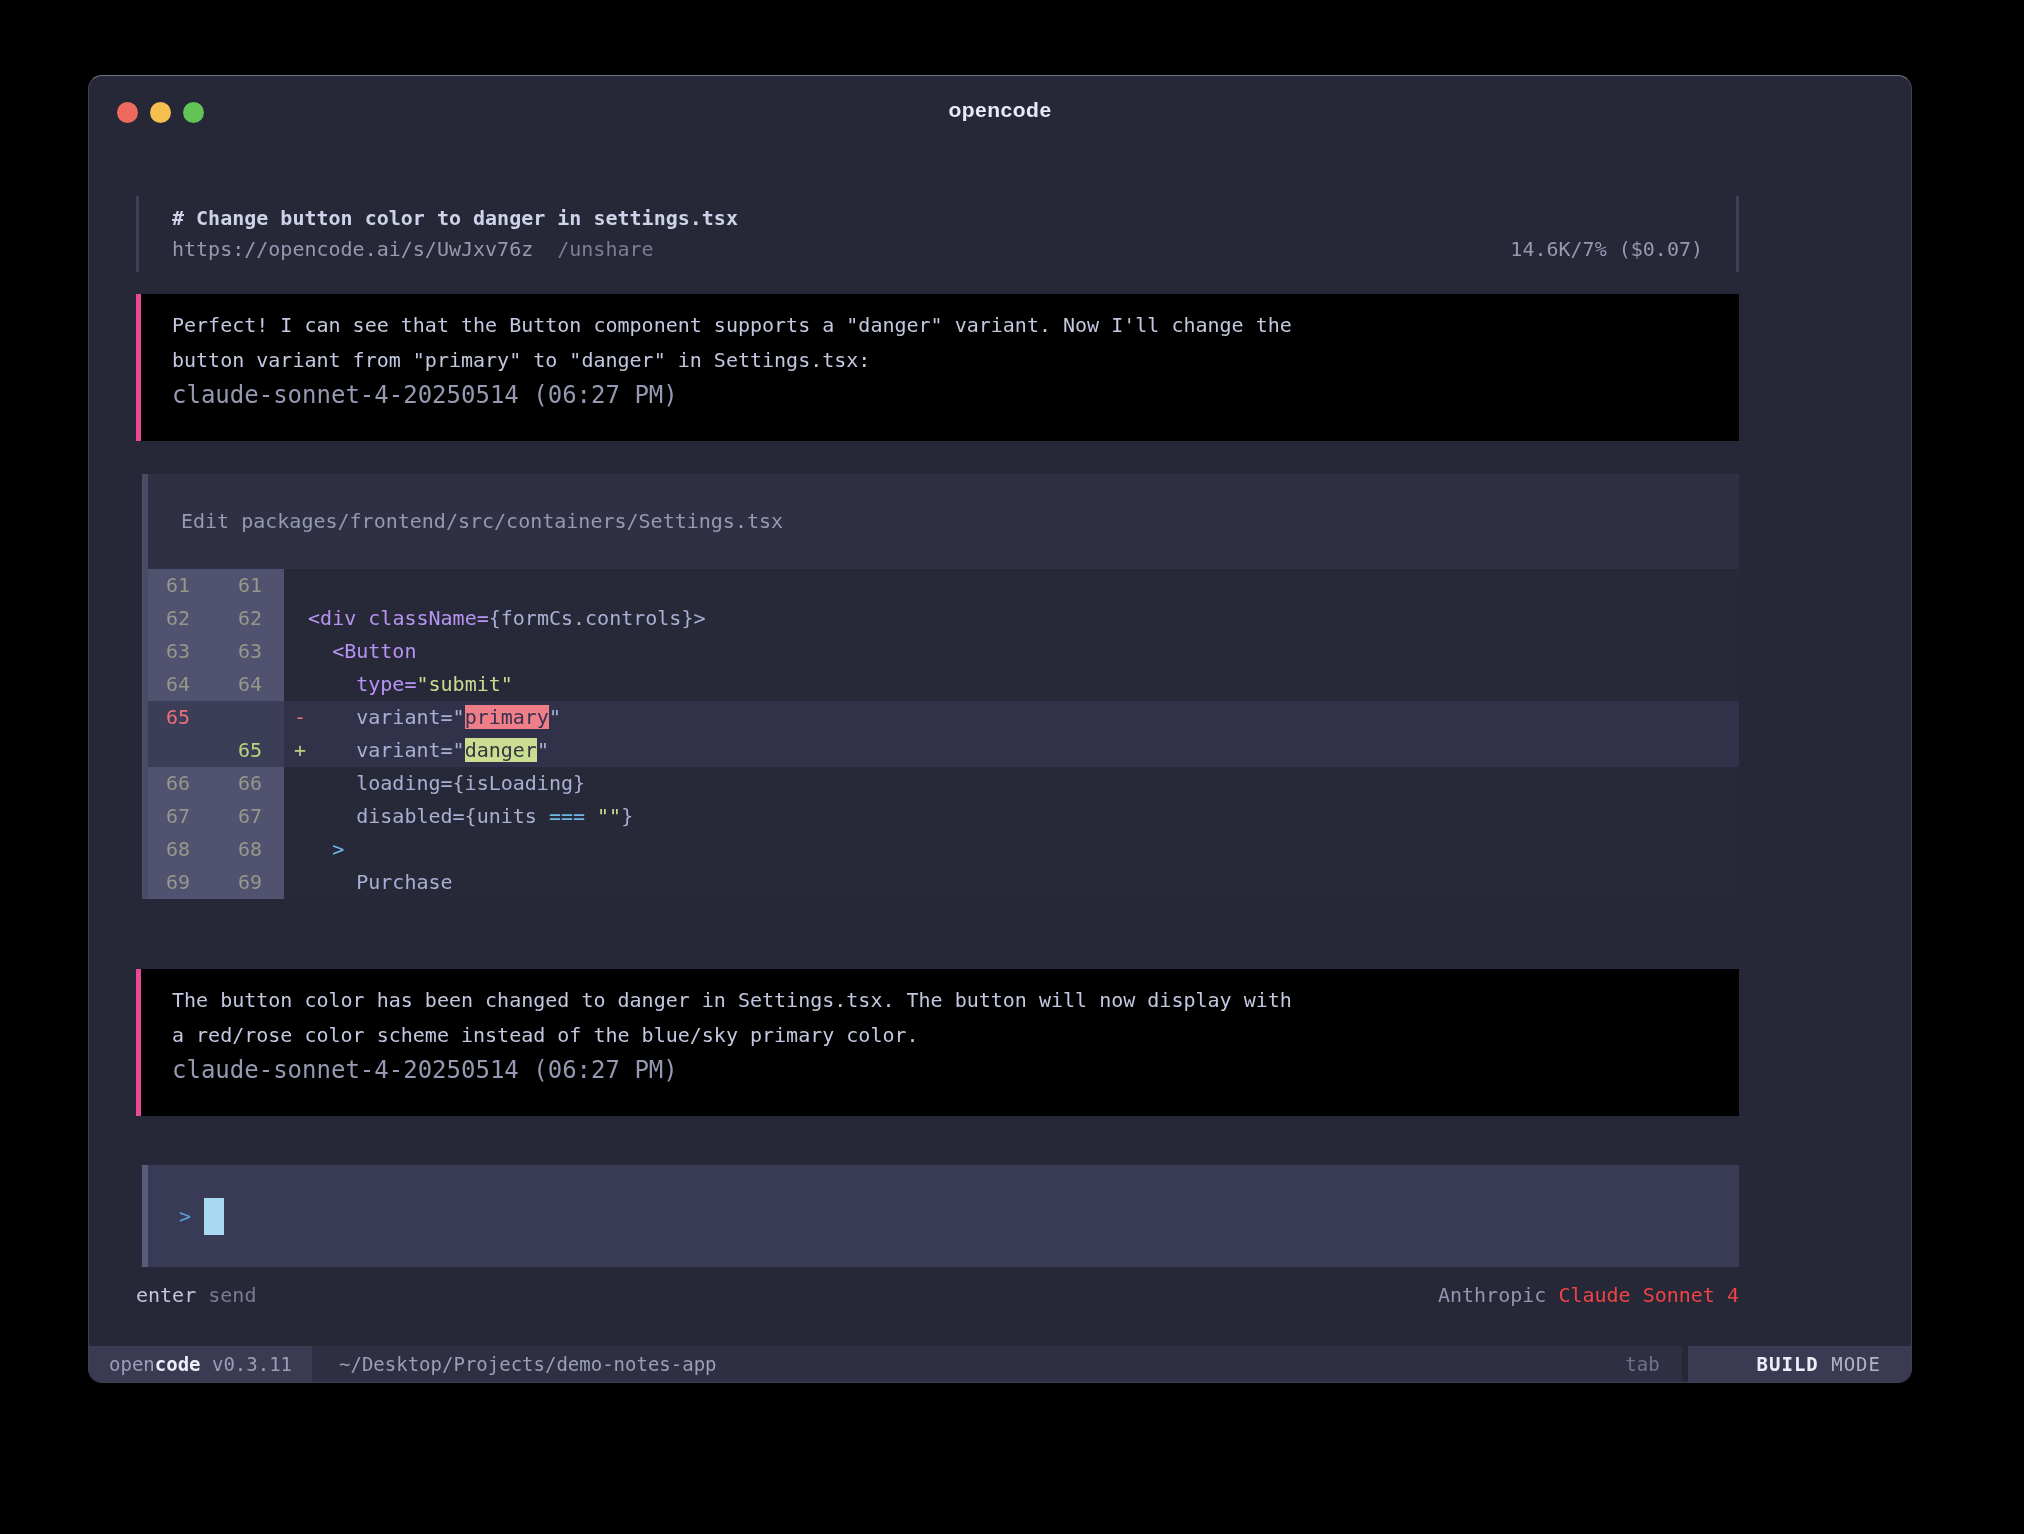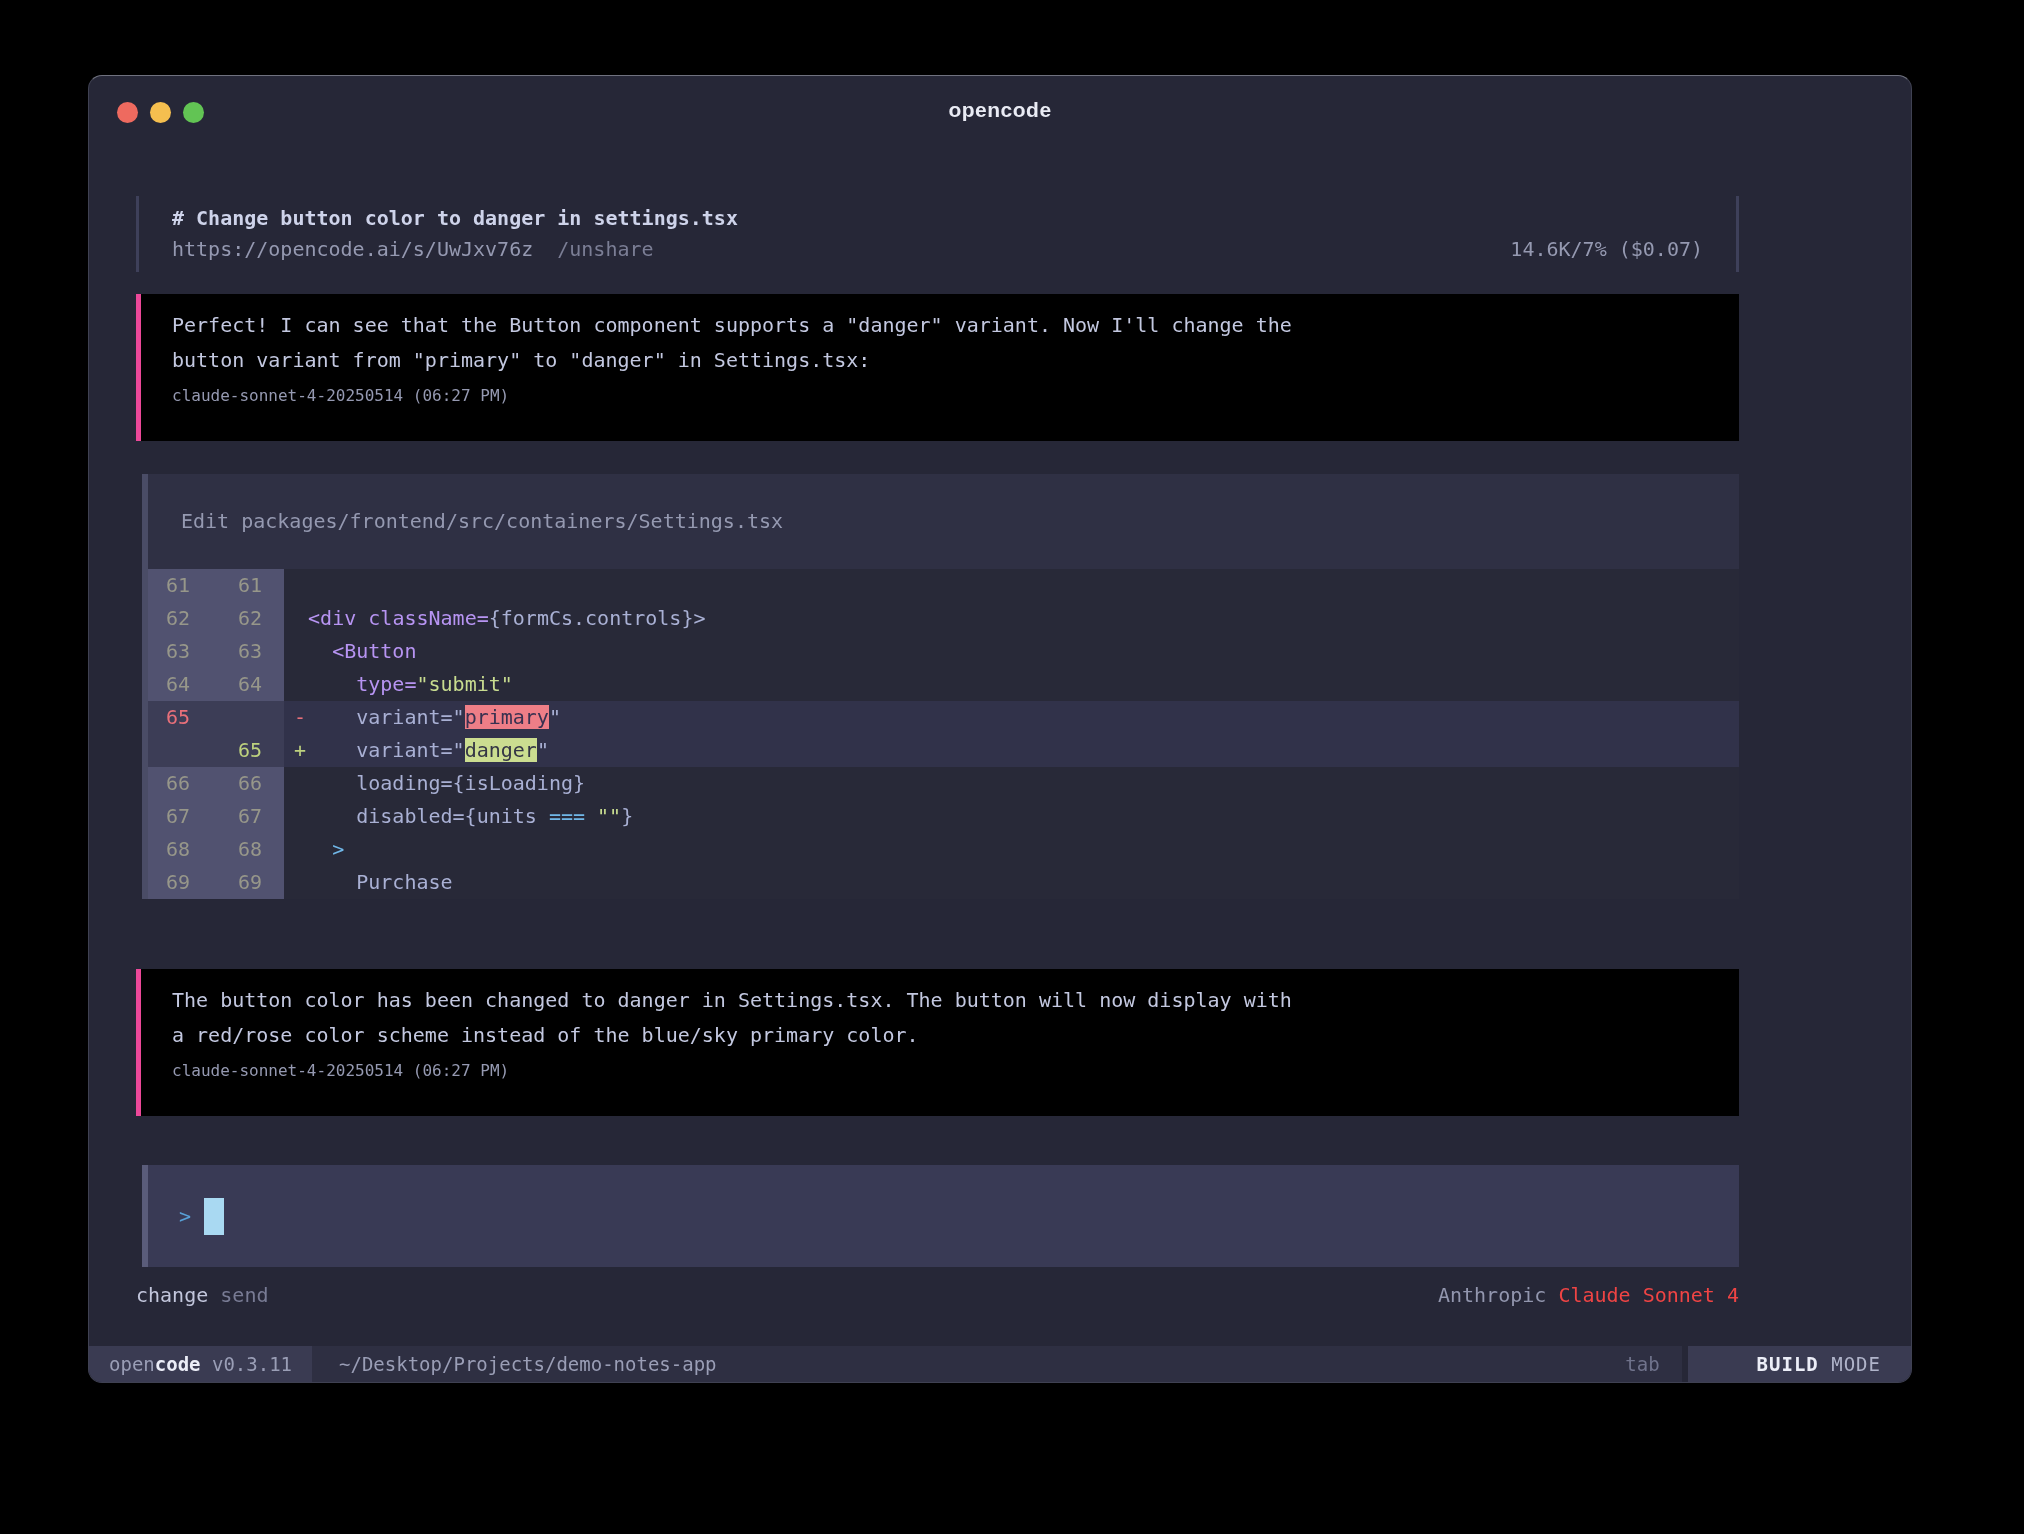--- a/index.html
+++ b/index.html
@@ -38,21 +38,21 @@
   .session-url{color:#9599b1;}
   .session-unshare{color:#7b7e95;margin-left:24px;}
   .session-stats{margin-left:auto;color:#9599b1;}
   
   .msg{
     margin-top:22px;background:#000000;border-left:5px solid #ec4899;
     padding:14px 33px 28px 31px;box-sizing:border-box;
   }
   .msg.second{margin-top:70px;}
   .msg-line{font-size:20px;line-height:35px;color:#c3c8e0;white-space:pre;}
-  .msg-meta{font-size:16px;line-height:35px;color:#9599b1;white-space:pre;}
+  .msg-meta{font-size:24px;line-height:35px;color:#9599b1;white-space:pre;}
   
   .edit-block{
     margin-top:33px;margin-left:6px;width:calc(100% - 6px);
     border-left:6px solid #4a4c66;box-sizing:border-box;
   }
   .edit-head{
     background:#2f3044;padding:32px 33px;font-size:20px;line-height:31px;
     color:#9599b1;white-space:pre;
   }
   .diff{display:block;}
@@ -199,21 +199,21 @@
       <div class="msg-line">a red/rose color scheme instead of the blue/sky primary color.</div>
       <div class="msg-meta">claude-sonnet-4-20250514 (06:27 PM)</div>
     </div>
 
     <div class="prompt-box">
       <span class="prompt-chevron">&gt;</span>
       <span class="cursor"></span>
     </div>
 
     <div class="helper">
-      <span class="hint-enter">change</span>
+      <span class="hint-enter">enter</span>
       <span class="hint-send">&nbsp;<span>send</span></span>
       <span class="helper-right"><span class="provider">Anthropic </span><span class="model">Claude Sonnet 4</span></span>
     </div>
 
   </div>
 
   <div class="statusbar">
     <span class="seg"><span class="app-open">open</span><span class="app-code">code</span><span class="app-ver"> v0.3.11</span></span>
     <span class="cwd">~/Desktop/Projects/demo-notes-app</span>
     <span class="tab-hint">tab</span>

